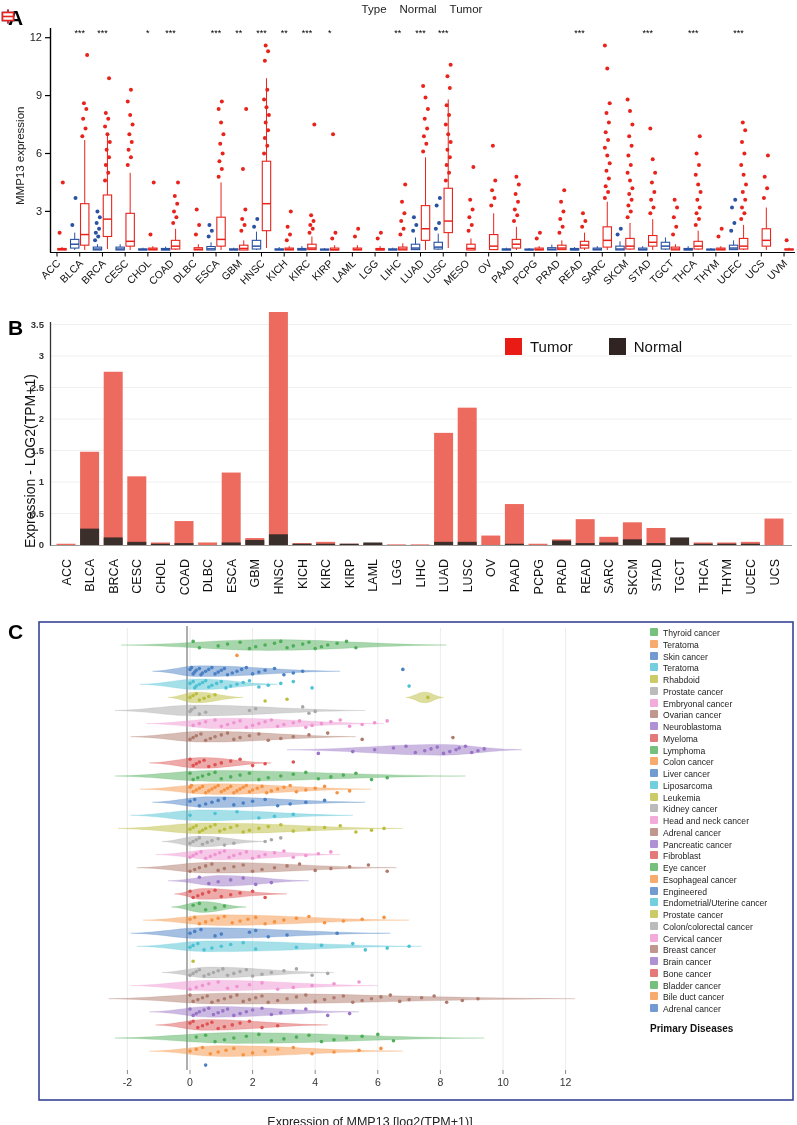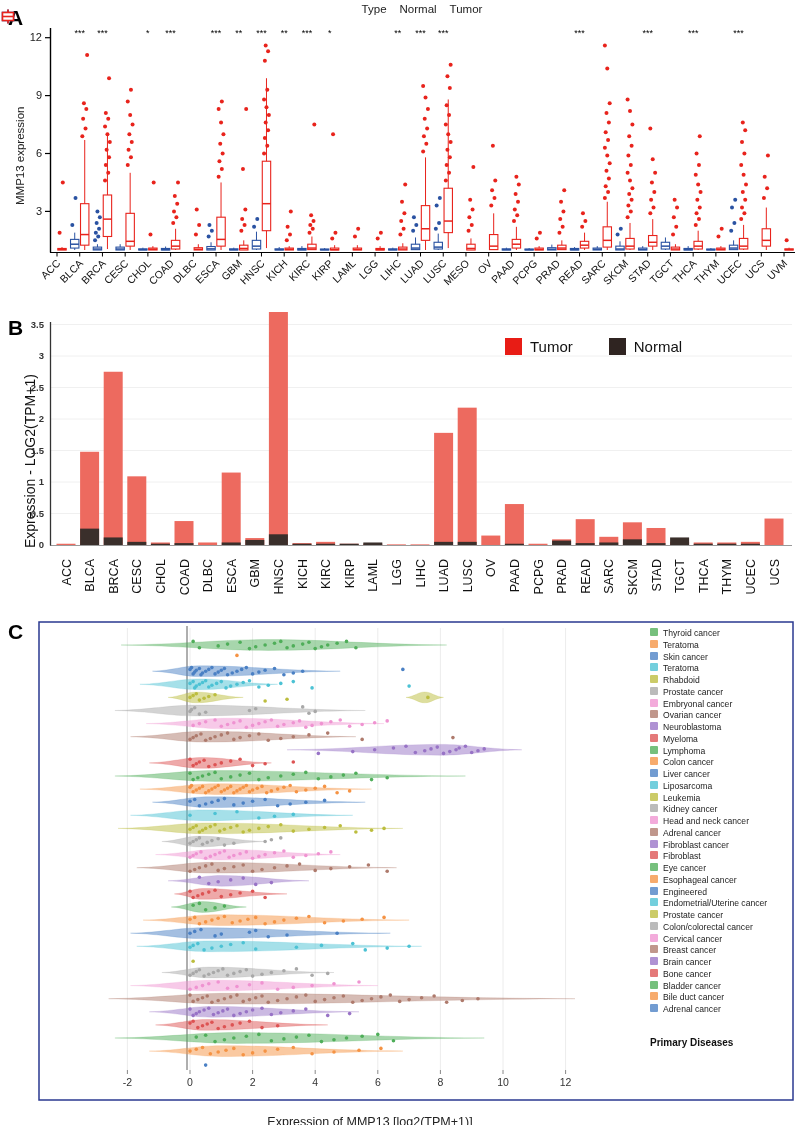--- a/index.html
+++ b/index.html
@@ -15,21 +15,21 @@
   #ylabel-b{position:absolute;left:22px;top:548px;transform-origin:0 0;transform:rotate(-90deg);
             white-space:nowrap;font-size:14px;color:#111;}
   #legend-b{position:absolute;left:505px;top:338px;display:flex;gap:36px;align-items:center;
             font-size:15px;color:#111;}
   #legend-b .key-item{display:flex;align-items:center;gap:8px;}
   #legend-b .swatch{width:17px;height:17px;display:inline-block;}
   #legend-c{position:absolute;left:650px;top:628px;width:140px;}
   #legend-c .c-item{display:flex;gap:5px;height:11.75px;
                     font-size:8.6px;color:#222;white-space:nowrap;}
   #legend-c .c-swatch{width:8px;height:8px;border-radius:1px;flex:0 0 8px;opacity:0.78;}
-  #legend-c-title{margin-top:21px;font-size:10px;font-weight:bold;color:#111;}
+  #legend-c-title{margin-top:7px;font-size:10px;font-weight:bold;color:#111;}
   #xlabel-c{position:absolute;left:100px;width:540px;top:1087px;text-align:center;
             font-size:12.5px;color:#222;margin-top:28px;}
 </style>
 </head>
 <body>
 
 <div id="figure">
 
   <div class="panel-letter" style="left:8px;top:6px;">A</div>
   <div id="legend-a">
@@ -1536,21 +1536,21 @@
         <div class="c-item">
           <span class="c-swatch" style="background: rgb(239, 147, 209);"></span>
           <span>Head and neck cancer</span>
         </div>
         <div class="c-item">
           <span class="c-swatch" style="background: rgb(174, 122, 108);"></span>
           <span>Adrenal cancer</span>
         </div>
         <div class="c-item">
           <span class="c-swatch" style="background: rgb(152, 115, 198);"></span>
-          <span>Fibroblast cancer</span>
+          <span>Pancreatic cancer</span>
         </div>
         <div class="c-item">
           <span class="c-swatch" style="background: rgb(221, 83, 83);"></span>
           <span>Fibroblast</span>
         </div>
         <div class="c-item">
           <span class="c-swatch" style="background: rgb(79, 174, 89);"></span>
           <span>Eye cancer</span>
         </div>
         <div class="c-item">

